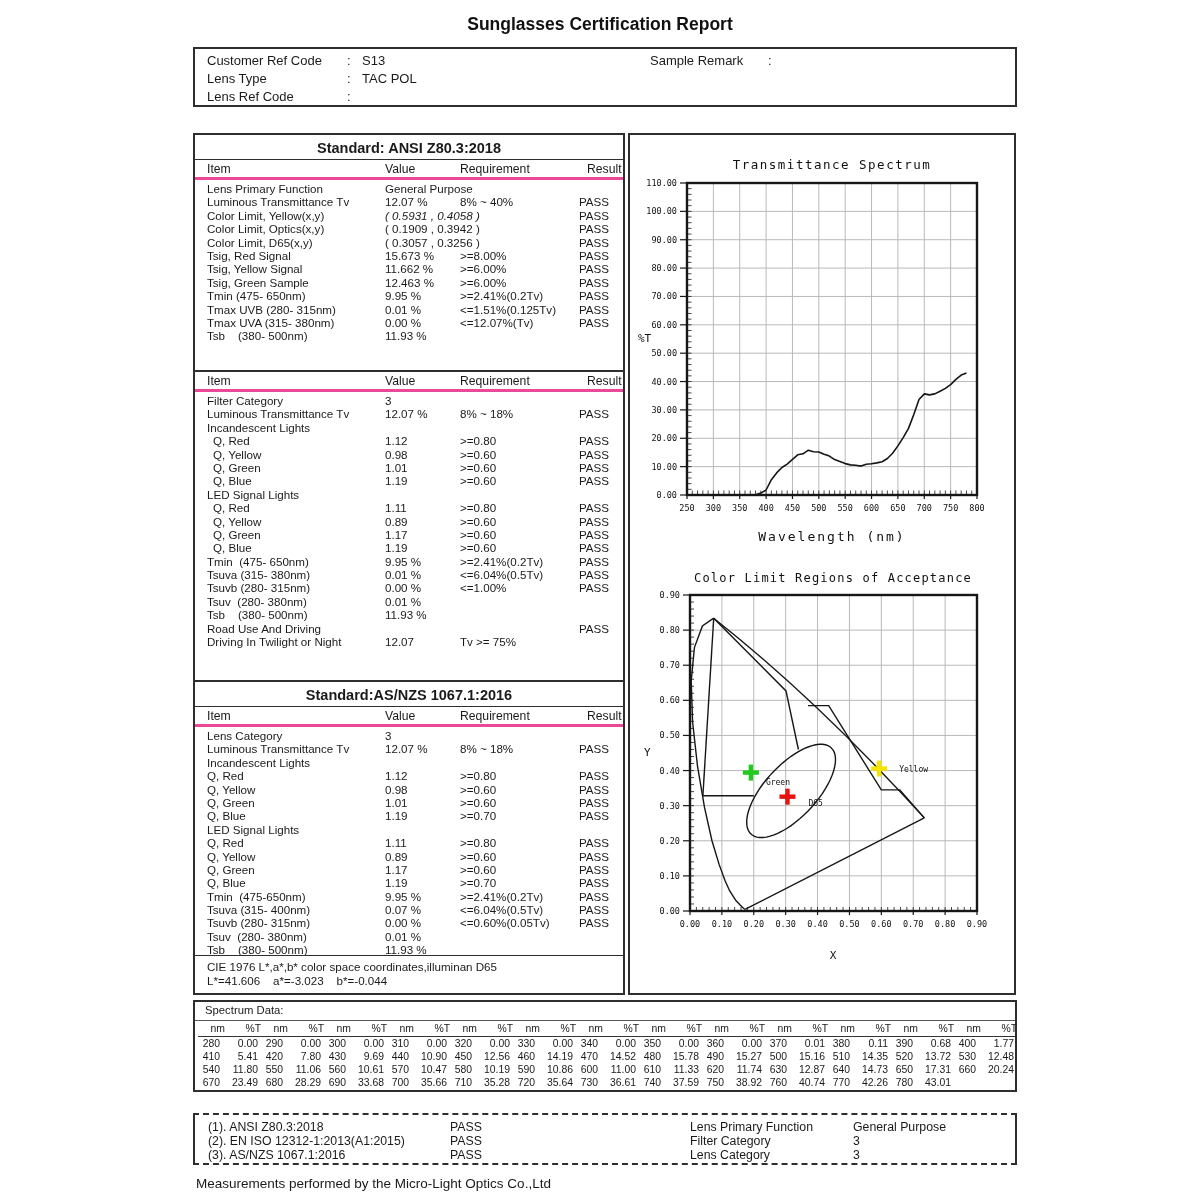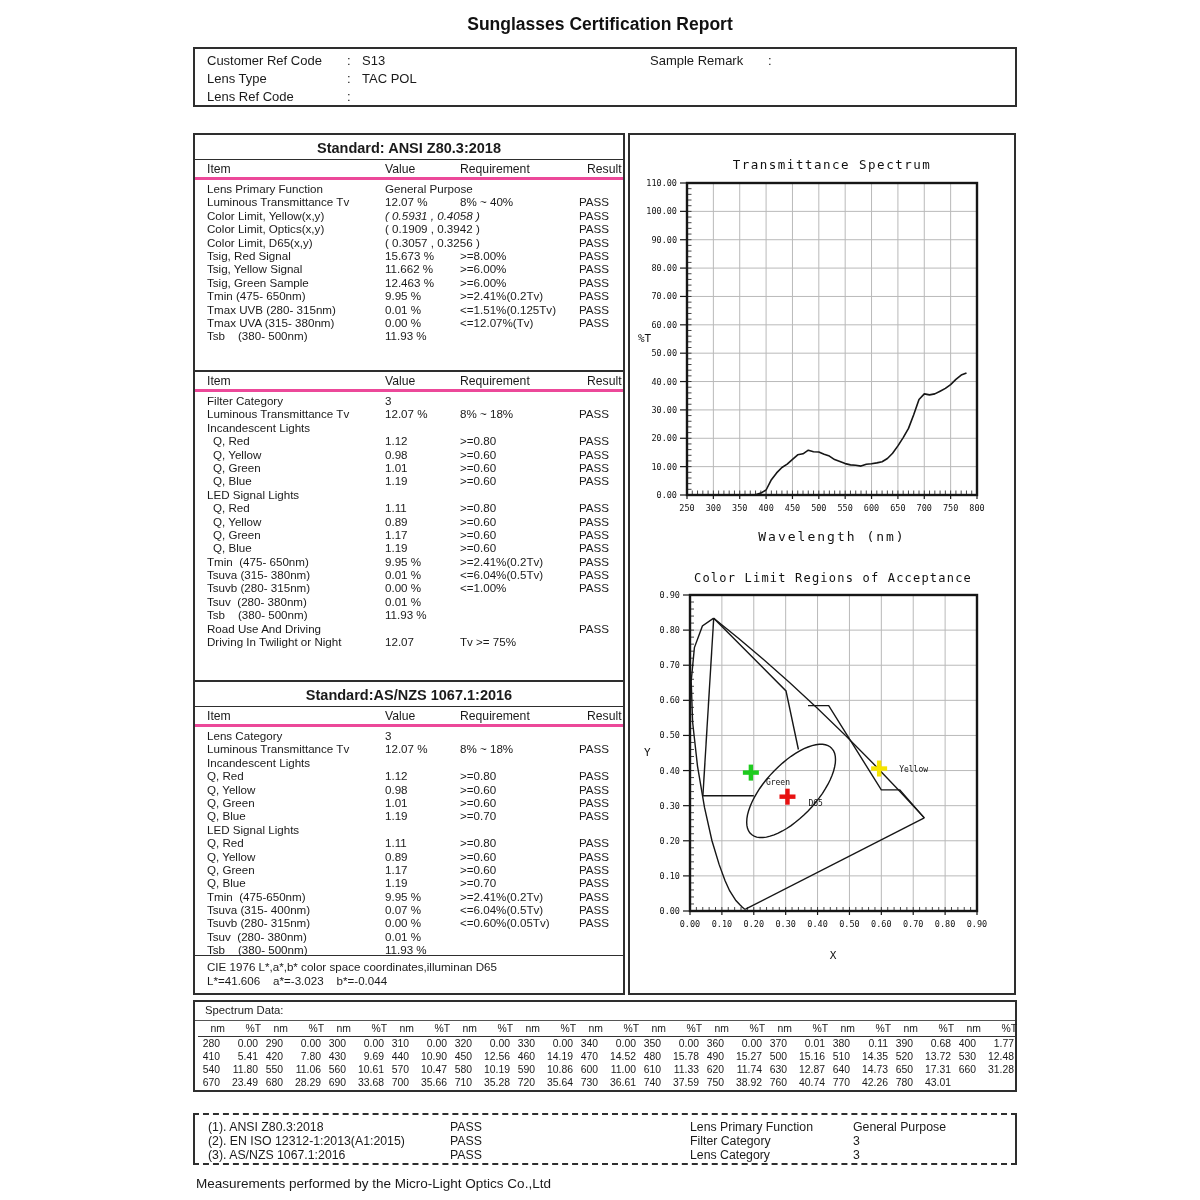--- a/index.html
+++ b/index.html
@@ -594,21 +594,21 @@
         <div class="sg-c sg-t">11.33</div>
         <div class="sg-c sg-nm">620</div>
         <div class="sg-c sg-t">11.74</div>
         <div class="sg-c sg-nm">630</div>
         <div class="sg-c sg-t">12.87</div>
         <div class="sg-c sg-nm">640</div>
         <div class="sg-c sg-t">14.73</div>
         <div class="sg-c sg-nm">650</div>
         <div class="sg-c sg-t">17.31</div>
         <div class="sg-c sg-nm">660</div>
-        <div class="sg-c sg-t">31.28</div>
+        <div class="sg-c sg-t">20.24</div>
         <div class="sg-c sg-nm">670</div>
         <div class="sg-c sg-t">23.49</div>
         <div class="sg-c sg-nm">680</div>
         <div class="sg-c sg-t">28.29</div>
         <div class="sg-c sg-nm">690</div>
         <div class="sg-c sg-t">33.68</div>
         <div class="sg-c sg-nm">700</div>
         <div class="sg-c sg-t">35.66</div>
         <div class="sg-c sg-nm">710</div>
         <div class="sg-c sg-t">35.28</div>

